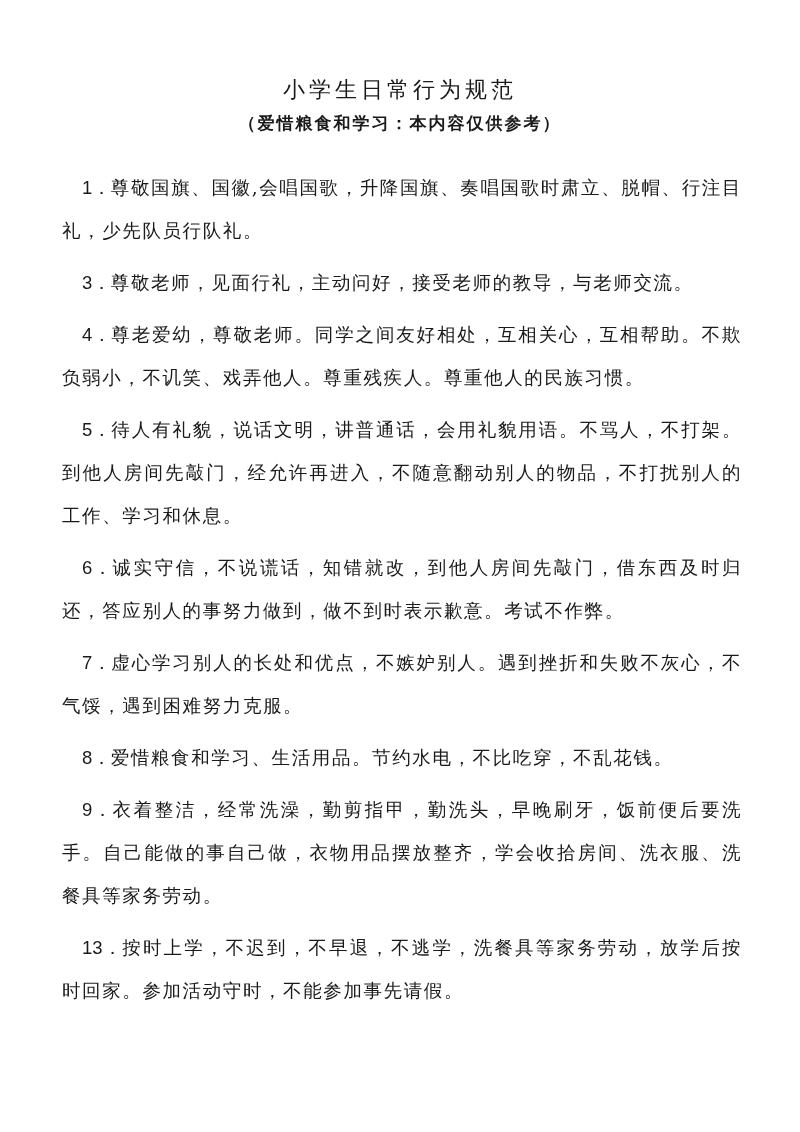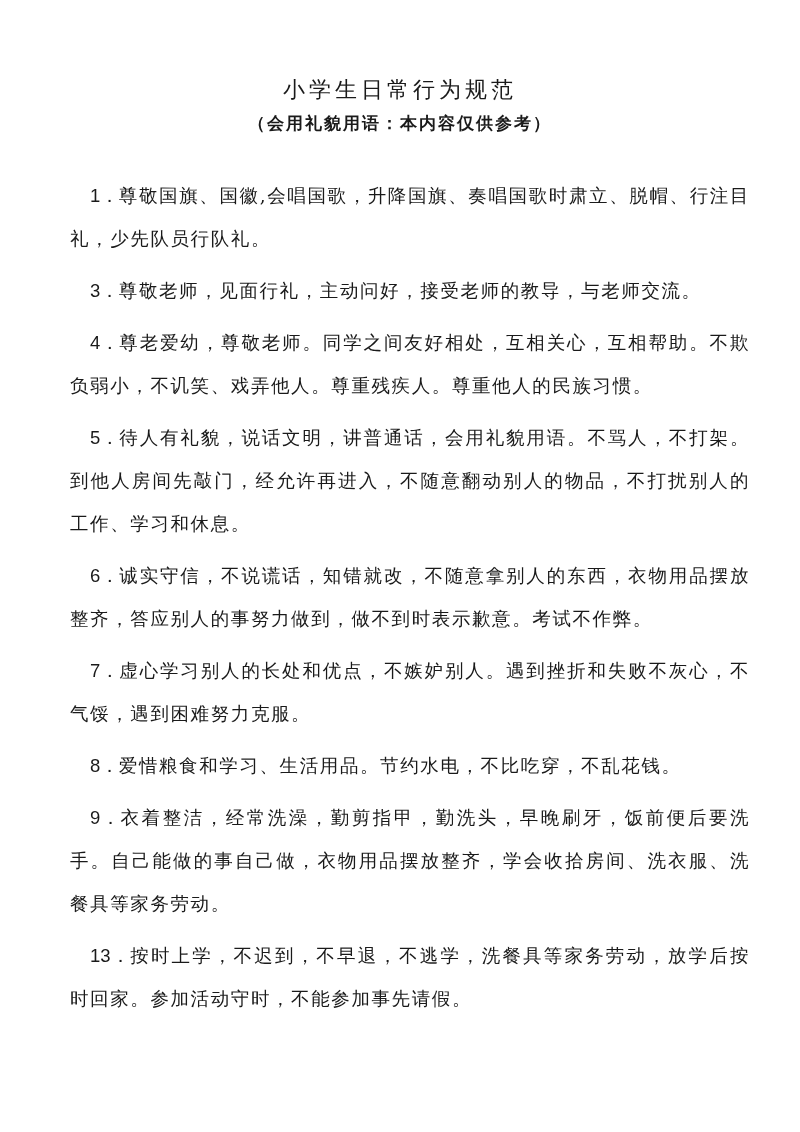--- a/index.html
+++ b/index.html
@@ -3,35 +3,35 @@
 <meta charset="utf-8">
 <style>
   html, body { margin: 0; padding: 0; background: #ffffff; }
   body { width: 800px; height: 1132px; position: relative; overflow: hidden;
          font-family: "DejaVu Serif", "Liberation Serif", serif; color: #1a1a1a; }
   .page { position: absolute; left: 0; top: 0; width: 800px; height: 1132px; }
   .title { position: absolute; left: 0; width: 800px; top: 60px; text-align: center;
            font-size: 22px; letter-spacing: 4px; font-weight: normal; }
   .subtitle { position: absolute; left: 0; width: 800px; top: 112px; text-align: center;
               font-size: 17px; letter-spacing: 2px; font-weight: bold; }
-  .rules { position: absolute; left: 62px; width: 680px; top: 166px; margin: 8px; padding: 0; list-style: none; }
+  .rules { position: absolute; left: 62px; width: 680px; top: 166px; margin: 0; padding: 0; list-style: none; }
   .rule { font-size: 18.5px; line-height: 43px; text-indent: 20px; letter-spacing: 1.6px;
           text-align: justify; margin-bottom: 9px; }
   .rule .num { font-family: "Liberation Sans", sans-serif; letter-spacing: 0; }
 </style>
 </head>
 <body>
 
 <div class="page">
   <h1 class="title">小学生日常行为规范</h1>
-  <div class="subtitle">（会用礼貌用语：本内容仅供参考）</div>
+  <div class="subtitle">（爱惜粮食和学习：本内容仅供参考）</div>
   <ol class="rules">
     <li class="rule"><span class="num">1．</span><span>尊敬国旗、国徽,会唱国歌，升降国旗、奏唱国歌时肃立、脱帽、行注目礼，少先队员行队礼。</span></li>
     <li class="rule"><span class="num">3．</span><span>尊敬老师，见面行礼，主动问好，接受老师的教导，与老师交流。</span></li>
     <li class="rule"><span class="num">4．</span><span>尊老爱幼，尊敬老师。同学之间友好相处，互相关心，互相帮助。不欺负弱小，不讥笑、戏弄他人。尊重残疾人。尊重他人的民族习惯。</span></li>
     <li class="rule"><span class="num">5．</span><span>待人有礼貌，说话文明，讲普通话，会用礼貌用语。不骂人，不打架。到他人房间先敲门，经允许再进入，不随意翻动别人的物品，不打扰别人的工作、学习和休息。</span></li>
-    <li class="rule"><span class="num">6．</span><span>诚实守信，不说谎话，知错就改，不随意拿别人的东西，衣物用品摆放整齐，答应别人的事努力做到，做不到时表示歉意。考试不作弊。</span></li>
+    <li class="rule"><span class="num">6．</span><span>诚实守信，不说谎话，知错就改，到他人房间先敲门，借东西及时归还，答应别人的事努力做到，做不到时表示歉意。考试不作弊。</span></li>
     <li class="rule"><span class="num">7．</span><span>虚心学习别人的长处和优点，不嫉妒别人。遇到挫折和失败不灰心，不气馁，遇到困难努力克服。</span></li>
     <li class="rule"><span class="num">8．</span><span>爱惜粮食和学习、生活用品。节约水电，不比吃穿，不乱花钱。</span></li>
     <li class="rule"><span class="num">9．</span><span>衣着整洁，经常洗澡，勤剪指甲，勤洗头，早晚刷牙，饭前便后要洗手。自己能做的事自己做，衣物用品摆放整齐，学会收拾房间、洗衣服、洗餐具等家务劳动。</span></li>
     <li class="rule"><span class="num">13．</span><span>按时上学，不迟到，不早退，不逃学，洗餐具等家务劳动，放学后按时回家。参加活动守时，不能参加事先请假。</span></li>
   </ol>
 </div>
 
 </body></html>

